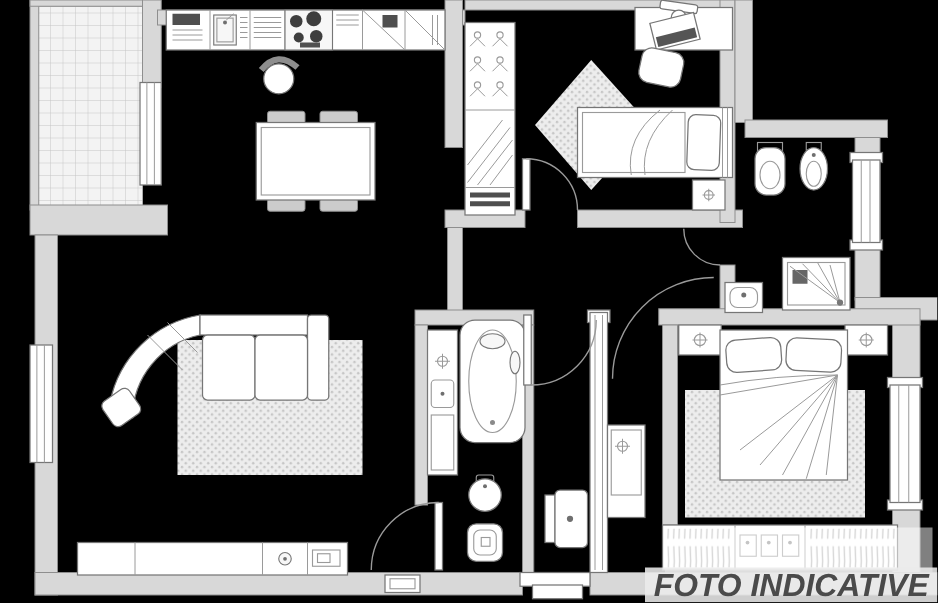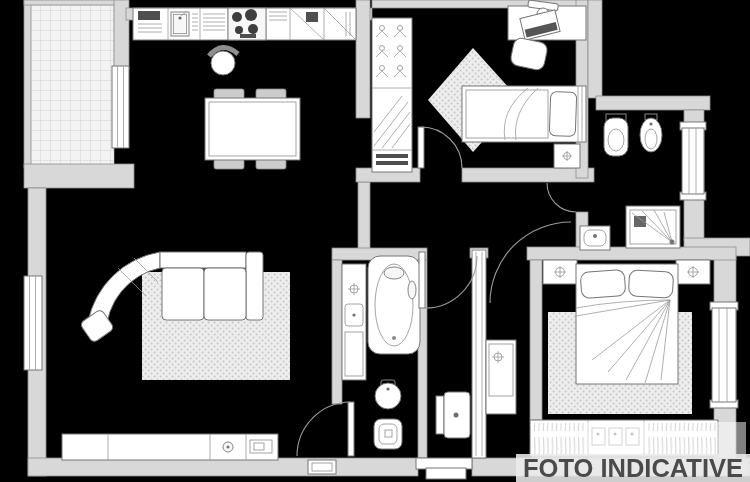--- a/index.html
+++ b/index.html
@@ -1,17 +1,17 @@
 <!DOCTYPE html>
 <html style="--background: #000000; --wall-fill: #d8d8d8; --wall-stroke: #8e8e8e; --fixture-fill: #ffffff; --fixture-stroke: #767676; --detail-stroke: #9a9a9a; --dark-detail: #4f4f4f; --rug-fill: #ededed; --rug-dot: #c6c6c6; --tile-bg: #f3f3f3; --tile-line: #c2c2c2; --banner-fill: #ebebeb; --banner-text: #4a4a4a;"><head>
 <meta charset="utf-8">
 <style>
   html,body{margin:0;padding:0;background:#000;}
   #stage{position:relative;width:750px;height:482px;background:var(--background,#000);overflow:hidden;
-         font-family:"Liberation Sans",sans-serif;}
+         font-family:"Liberation Sans",sans-serif;font-style:italic;}
   svg{display:block}
   .wall{fill:var(--wall-fill,#d8d8d8);stroke:var(--wall-stroke,#8e8e8e);stroke-width:.8}
   .fix{fill:var(--fixture-fill,#fff);stroke:var(--fixture-stroke,#767676);stroke-width:1}
   .fix2{fill:none;stroke:var(--detail-stroke,#9a9a9a);stroke-width:.9}
   .fixf{fill:#f7f7f7;stroke:var(--fixture-stroke,#767676);stroke-width:.9}
   .dark{fill:var(--dark-detail,#4f4f4f);stroke:none}
   .thin{stroke:var(--detail-stroke,#9a9a9a);stroke-width:.8;fill:none}
   .arc{stroke:var(--detail-stroke,#9a9a9a);stroke-width:1.1;fill:none}
   .gray{fill:#cccccc;stroke:#8e8e8e;stroke-width:.8}
   .tileline{stroke:var(--tile-line,#c2c2c2);stroke-width:.7;fill:none}

